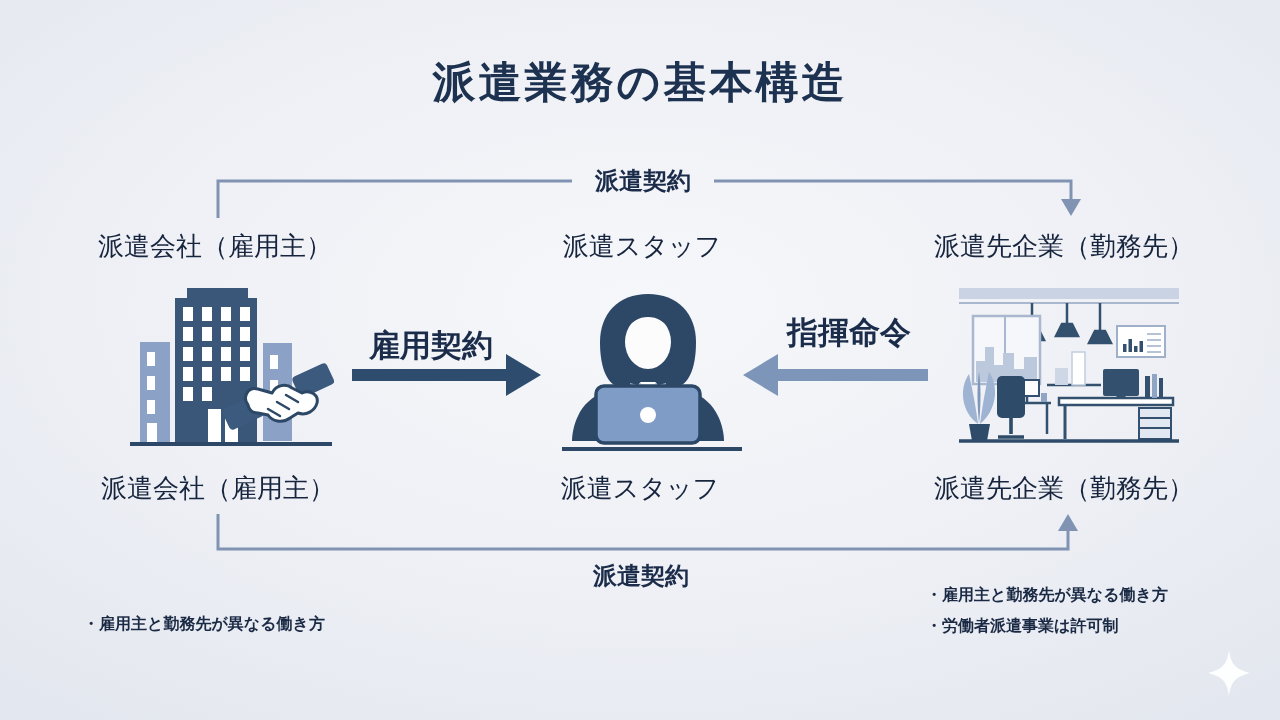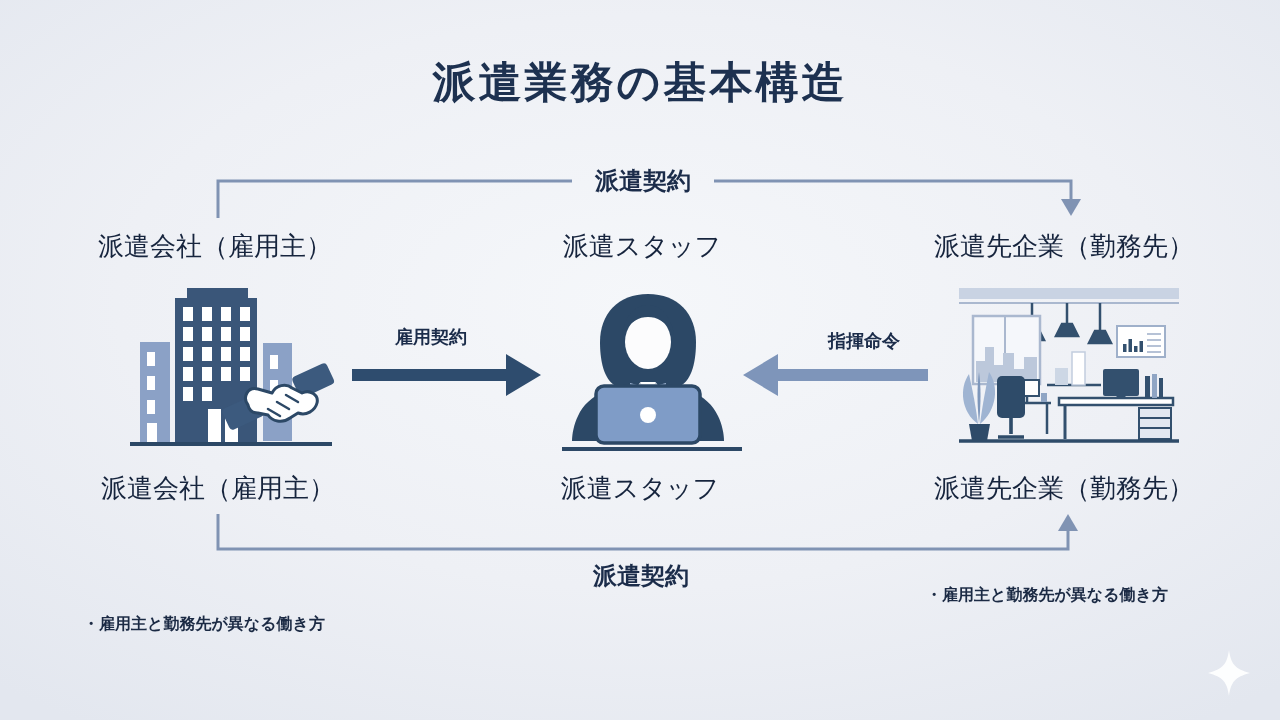--- a/index.html
+++ b/index.html
@@ -12,31 +12,31 @@
   .title {
     position:absolute; top:54px; left:0; width:100%; text-align:center;
     font-size:43px; font-weight:800; color:#1d3150; letter-spacing:3px;
   }
   .entity-label {
     position:absolute; transform:translateX(-50%);
     font-size:26px; font-weight:400; white-space:nowrap; color:#16243d;
   }
   .rel-label {
     position:absolute; transform:translateX(-50%);
-    font-size:18px; font-weight:700; white-space:nowrap; color:#1b2c4a;
+    font-size:31px; font-weight:700; white-space:nowrap; color:#1b2c4a;
   }
   .pos-agency-top  { left:215px;  top:229px; }
   .pos-staff-top   { left:642px;  top:229px; }
   .pos-client-top  { left:1064px; top:229px; }
   .pos-agency-bot  { left:218px;  top:471px; }
   .pos-staff-bot   { left:640px;  top:471px; }
   .pos-client-bot  { left:1064px; top:471px; }
   .pos-dispatch-top { left:643px; top:165px; font-size:24px; }
   .pos-employment   { left:431px; top:325px; }
-  .pos-direction    { left:849px; top:329px;margin-left:15px; }
+  .pos-direction    { left:849px; top:312px; }
   .pos-dispatch-bot { left:641px; top:560px; font-size:24px; }
   .note {
     position:absolute; font-size:16px; font-weight:700; color:#1b2a44;
     line-height:31px; white-space:nowrap;
   }
   .note-left  { left:83px;  top:608px; }
   .note-right { left:926px; top:579px; }
   .layer { position:absolute; left:0; top:0; }
   svg { display:block; }
 </style>
@@ -216,19 +216,20 @@
   <div class="rel-label pos-dispatch-top">派遣契約</div>
   <div class="rel-label pos-employment">雇用契約</div>
   <div class="rel-label pos-direction">指揮命令</div>
   <div class="rel-label pos-dispatch-bot">派遣契約</div>
 
   <div class="note note-left">
     <div>・雇用主と勤務先が異なる働き方</div>
   </div>
   <div class="note note-right">
     <div>・雇用主と勤務先が異なる働き方</div>
+    <div>・労働者派遣事業は許可制</div>
   </div>
 
   <svg class="layer" style="left:1198px; top:642px;" width="62" height="62" viewBox="0 0 62 62" aria-hidden="true">
     <path d="M31,8 C33,22 37,27 52,31 C37,35 33,40 31,54 C29,40 25,35 10,31 C25,27 29,22 31,8 Z" fill="#ffffff" opacity="0.92"></path>
   </svg>
 
 </div>
 
 </body></html>

